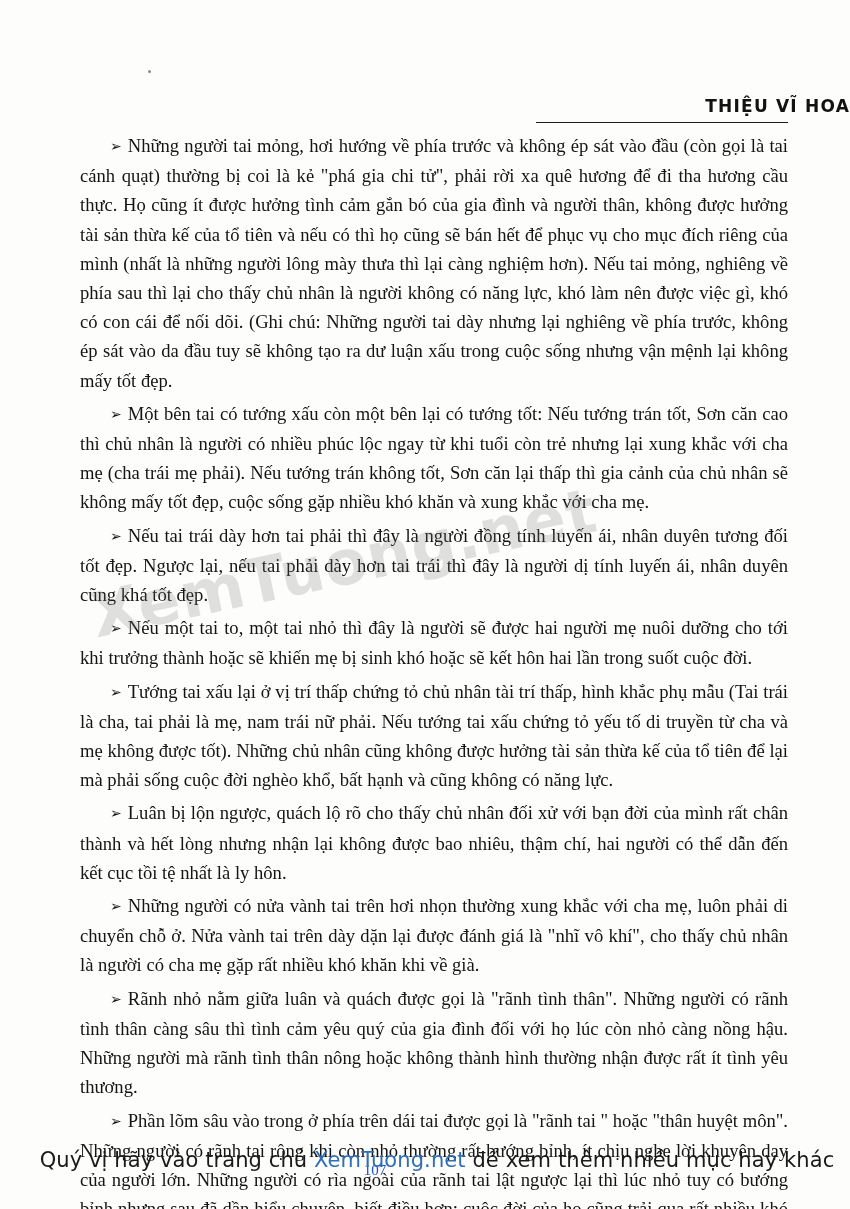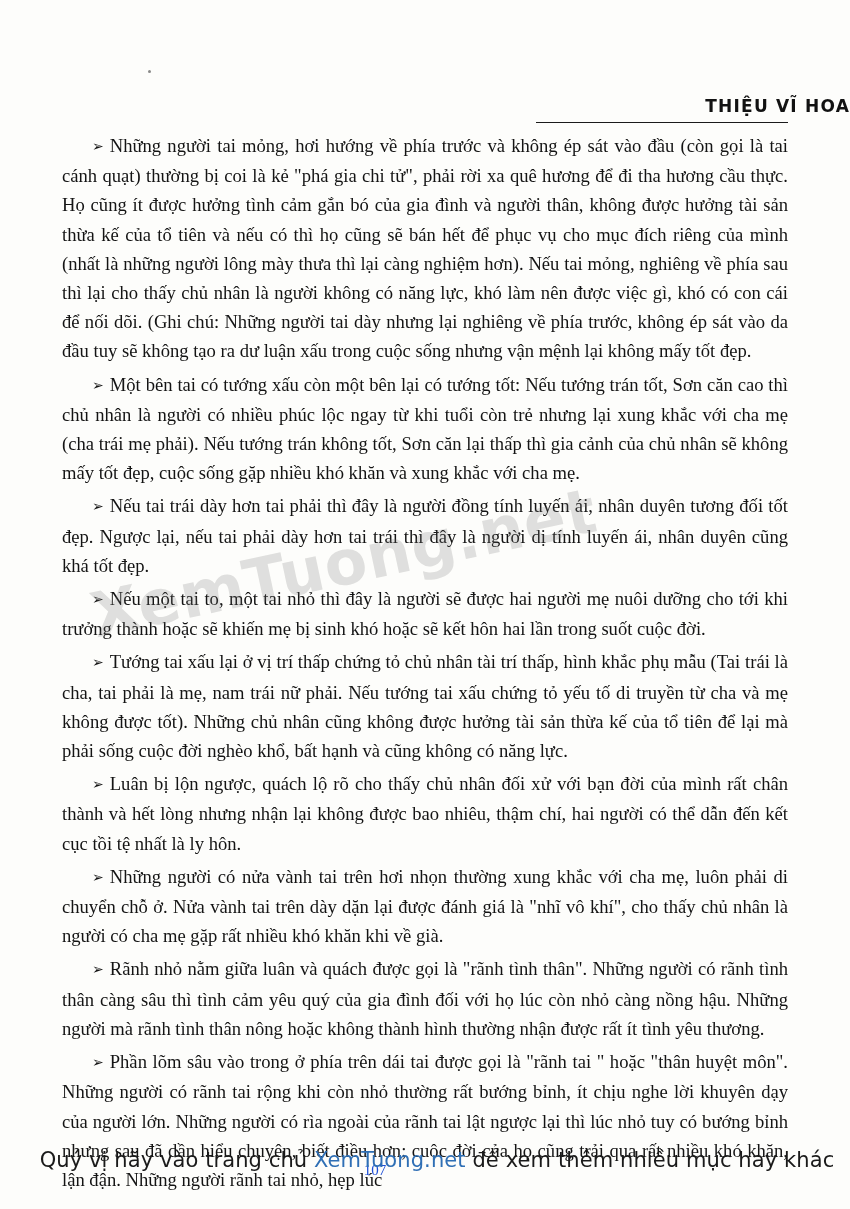--- a/index.html
+++ b/index.html
@@ -60,21 +60,21 @@
   }
 
   .content {
     position: absolute;
     left: 62px;
     top: 131px;
     width: 726px;
   }
 
   p.para {
-    margin: 0 0 4px 0;
+    margin: 0 0 4px 18px;
     font-size: 18.6px;
     line-height: 29.2px;
     text-align: justify;
     text-justify: inter-word;
     color: #141414;
     text-indent: 0;
   }
   .bullet {
     font-family: "DejaVu Sans", sans-serif;
     font-size: 14px;

